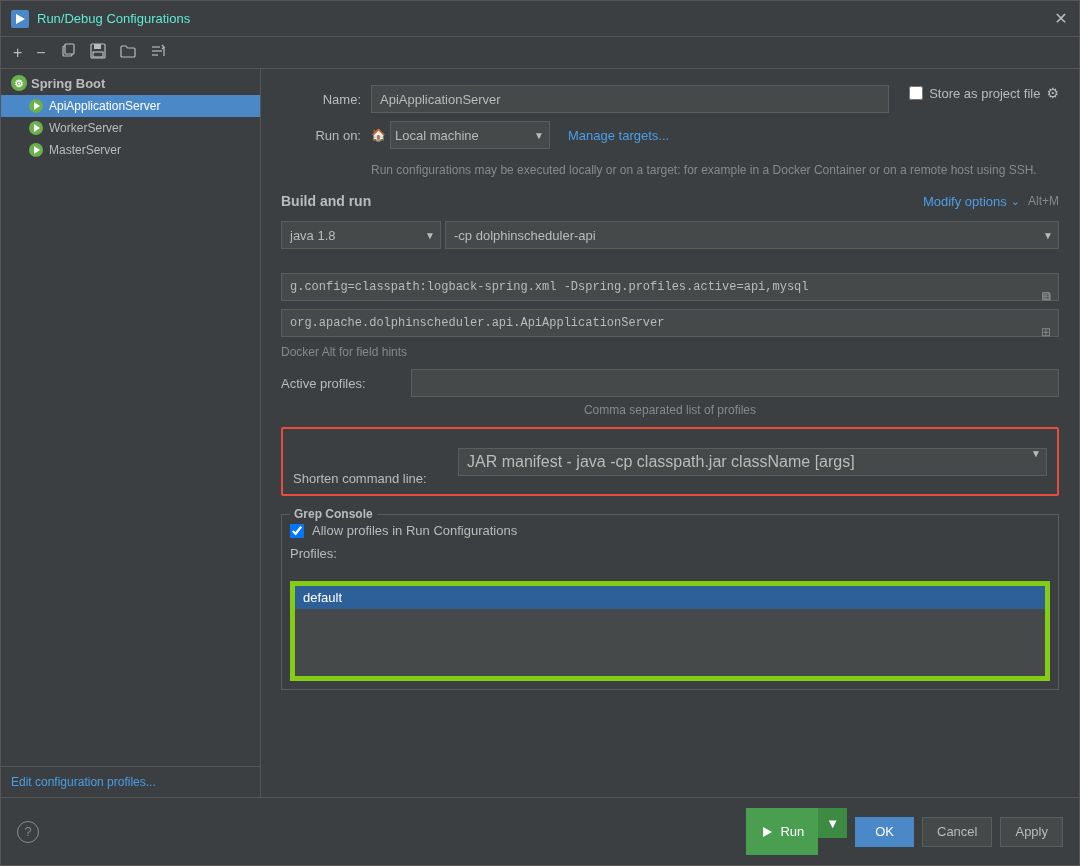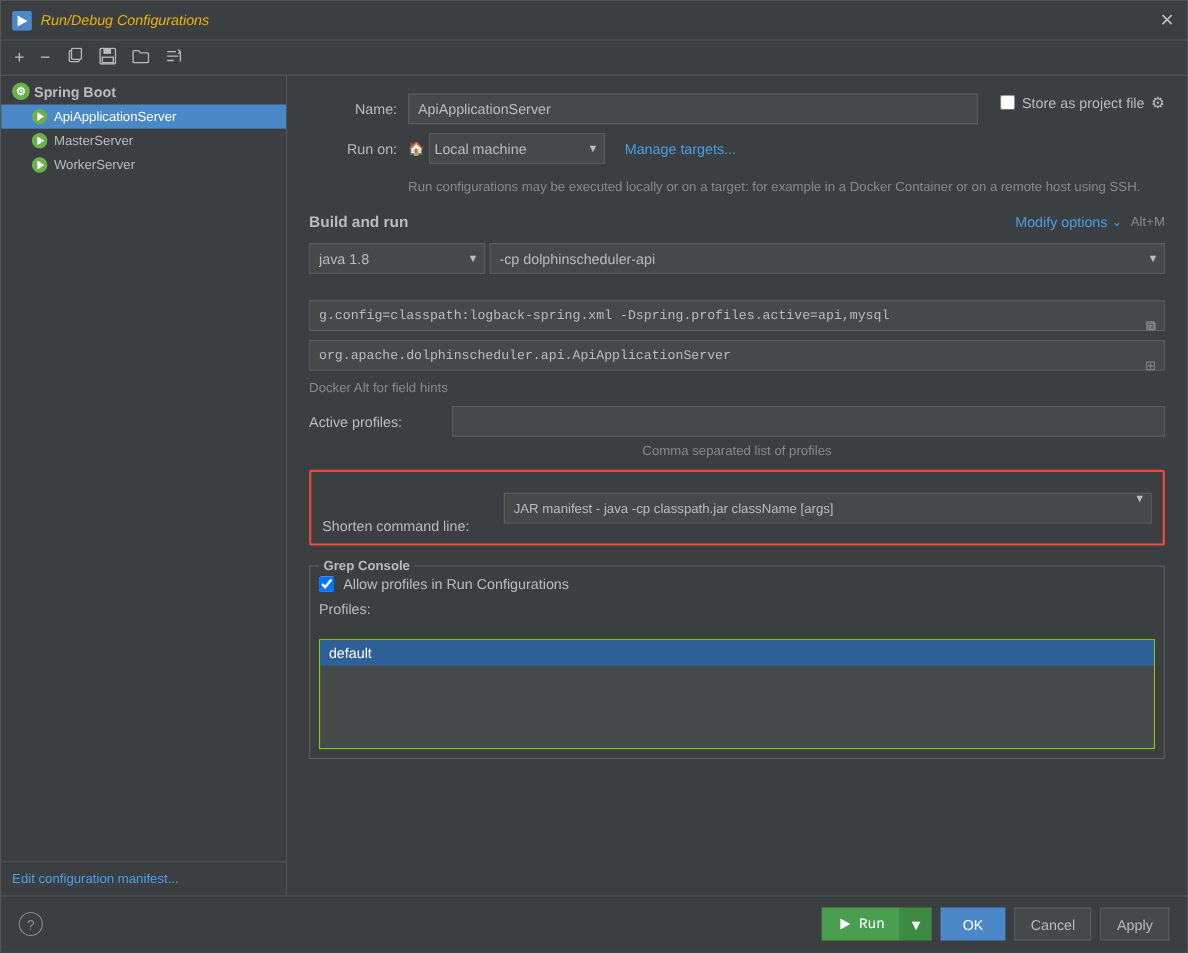--- a/index.html
+++ b/index.html
@@ -48,23 +48,22 @@
       align-items: center;
       gap: 8px;
     }
 
     .title-icon {
       width: 18px;
       height: 18px;
     }
 
     .title-text {
-      color: #eab308;
-      font-size: 13px;
-      font-style: italic;
+      color: #5eead4;
+      font-size: 13px;
     }
 
     .close-btn {
       width: 16px;
       height: 16px;
       cursor: pointer;
       color: #bbbbbb;
       font-size: 16px;
       display: flex;
       align-items: center;
@@ -413,21 +412,21 @@
 
     .shorten-cmd-select-wrapper {
       position: relative;
       flex: 1;
     }
 
     .shorten-cmd-select {
       background: #45494a;
       border: 1px solid #5a5d60;
       color: #bbbbbb;
-      font-size: 12px;
+      font-size: 16px;
       padding: 4px 28px 4px 8px;
       height: 28px;
       appearance: none;
       outline: none;
       cursor: pointer;
       width: 100%;
     }
 
     .grep-console-border {
       border: 1px solid #5a5d60;
@@ -455,21 +454,21 @@
     }
 
     .profiles-label {
       color: #bbbbbb;
       font-size: 13px;
       margin-bottom: 20px;
     }
 
     .profiles-list {
       background: #45494a;
-      border: 1px solid #84cc16;
+      border: 5px solid #84cc16;
       min-height: 100px;
     }
 
     .profiles-list-item {
       padding: 4px 8px;
       cursor: pointer;
       font-size: 13px;
       color: #bbbbbb;
     }
 
@@ -512,22 +511,21 @@
     .run-btn {
       background: #4a9e50;
       border: none;
       color: #fff;
       padding: 6px 14px;
       cursor: pointer;
       font-size: 13px;
       display: flex;
       align-items: center;
       gap: 6px;
-      height: 30px;
-      font-family: Liberation Mono, monospace;
+      height: 47px;
     }
 
     .run-btn-arrow {
       background: #3d8a43;
       border: none;
       color: #fff;
       padding: 6px 8px;
       cursor: pointer;
       font-size: 13px;
       height: 30px;
@@ -659,28 +657,28 @@
         <div class="sidebar-section-label">
           <span class="spring-boot-icon">⚙</span>
           <span>Spring Boot</span>
         </div>
         <div class="sidebar-item active">
           <span class="run-icon"></span>
           <span>ApiApplicationServer</span>
         </div>
         <div class="sidebar-item">
           <span class="run-icon"></span>
-          <span>MasterServer</span>
+          <span>WorkerServer</span>
         </div>
         <div class="sidebar-item">
           <span class="run-icon"></span>
-          <span>WorkerServer</span>
+          <span>MasterServer</span>
         </div>
         <div style="flex:1;"></div>
-        <div class="edit-config-link">Edit configuration manifest...</div>
+        <div class="edit-config-link">Edit configuration profiles...</div>
       </div>
 
       <div class="right-panel">
 
         <div class="header-top">
           <div class="name-row">
             <label class="name-label">Name:</label>
             <input class="name-input" type="text" value="ApiApplicationServer" style="">
           </div>
           <div class="store-row">

